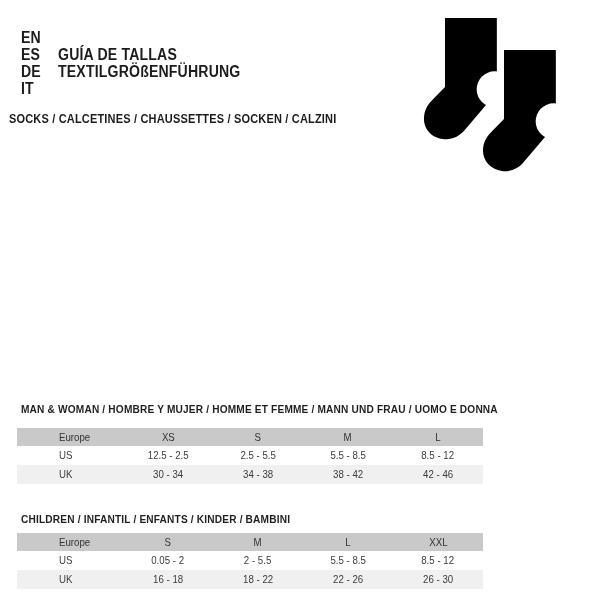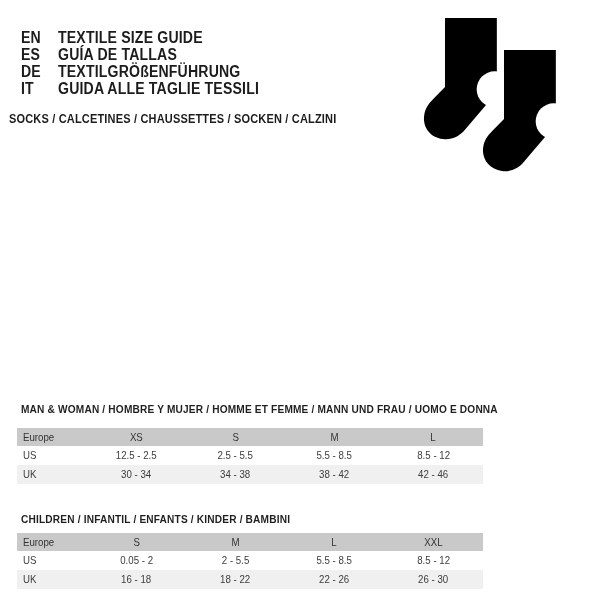--- a/index.html
+++ b/index.html
@@ -26,46 +26,44 @@
 
   
   .tbl-title{position:absolute;left:21px;height:14px;display:flex;align-items:center;
     font-size:11.5px;font-weight:bold;color:#1f1f1f;letter-spacing:.2px;}
   .tbl-title.t1{top:402px;}
   .tbl-title.t2{top:512px;justify-content:center;}
 
   .size-table{position:absolute;left:17px;width:466px;}
   .size-table.t1{top:428px;}
   .size-table.t2{top:533px;}
-  .tr{display:grid;grid-template-columns:70px 1fr 1fr 1fr 1fr;align-items:center;height:19px;}
+  .tr{display:grid;grid-template-columns:70px 1fr 1fr 1fr 1fr;align-items:center;height:19px;padding-left:36px;}
   .tr.head{height:18px;background:#c9c9c9;}
   .tr.alt{background:#f0f0f0;}
   .td{font-size:11px;color:#3c3c3c;text-align:center;line-height:1;}
   .tr.head .td{color:#333333;}
   .td.first{text-align:left;padding-left:6px;}
 </style>
 </head>
 <body>
 
 <div class="lang-list">
   <div class="lang-row">
     <span class="lang-code"><span class="cond-l">EN</span></span>
-    <span class="lang-label"><span class="cond-l">TEXTILE SIZE GUIDE</span></span>
   </div>
   <div class="lang-row">
     <span class="lang-code"><span class="cond-l">ES</span></span>
     <span class="lang-label"><span class="cond-l">GUÍA DE TALLAS</span></span>
   </div>
   <div class="lang-row">
     <span class="lang-code"><span class="cond-l">DE</span></span>
     <span class="lang-label"><span class="cond-l">TEXTILGRÖßENFÜHRUNG</span></span>
   </div>
   <div class="lang-row">
     <span class="lang-code"><span class="cond-l">IT</span></span>
-    <span class="lang-label"><span class="cond-l">GUIDA ALLE TAGLIE TESSILI</span></span>
   </div>
 </div>
 
 <div class="category">
   <span class="cond-l">SOCKS / CALCETINES / CHAUSSETTES / SOCKEN / CALZINI</span>
 </div>
 
 <svg class="socks" width="185" height="175" viewBox="0 0 185 175" aria-hidden="true">
 
   <g transform="translate(9,8) scale(0.72)">

